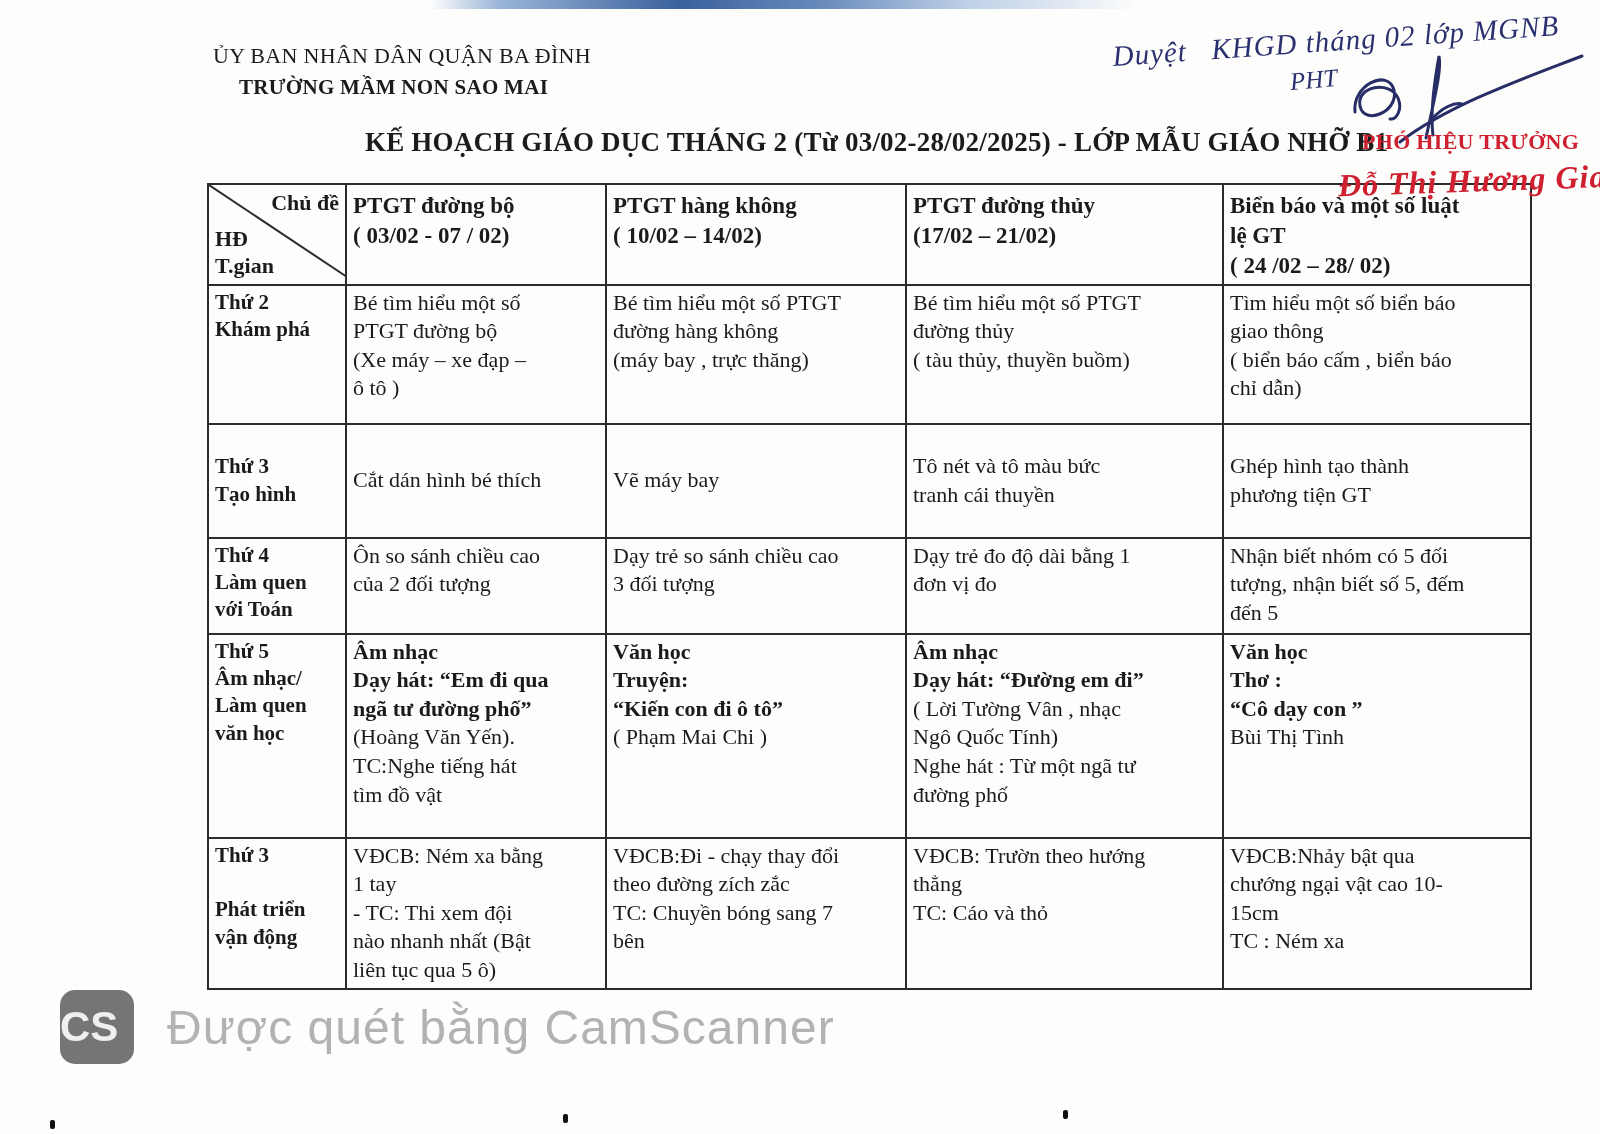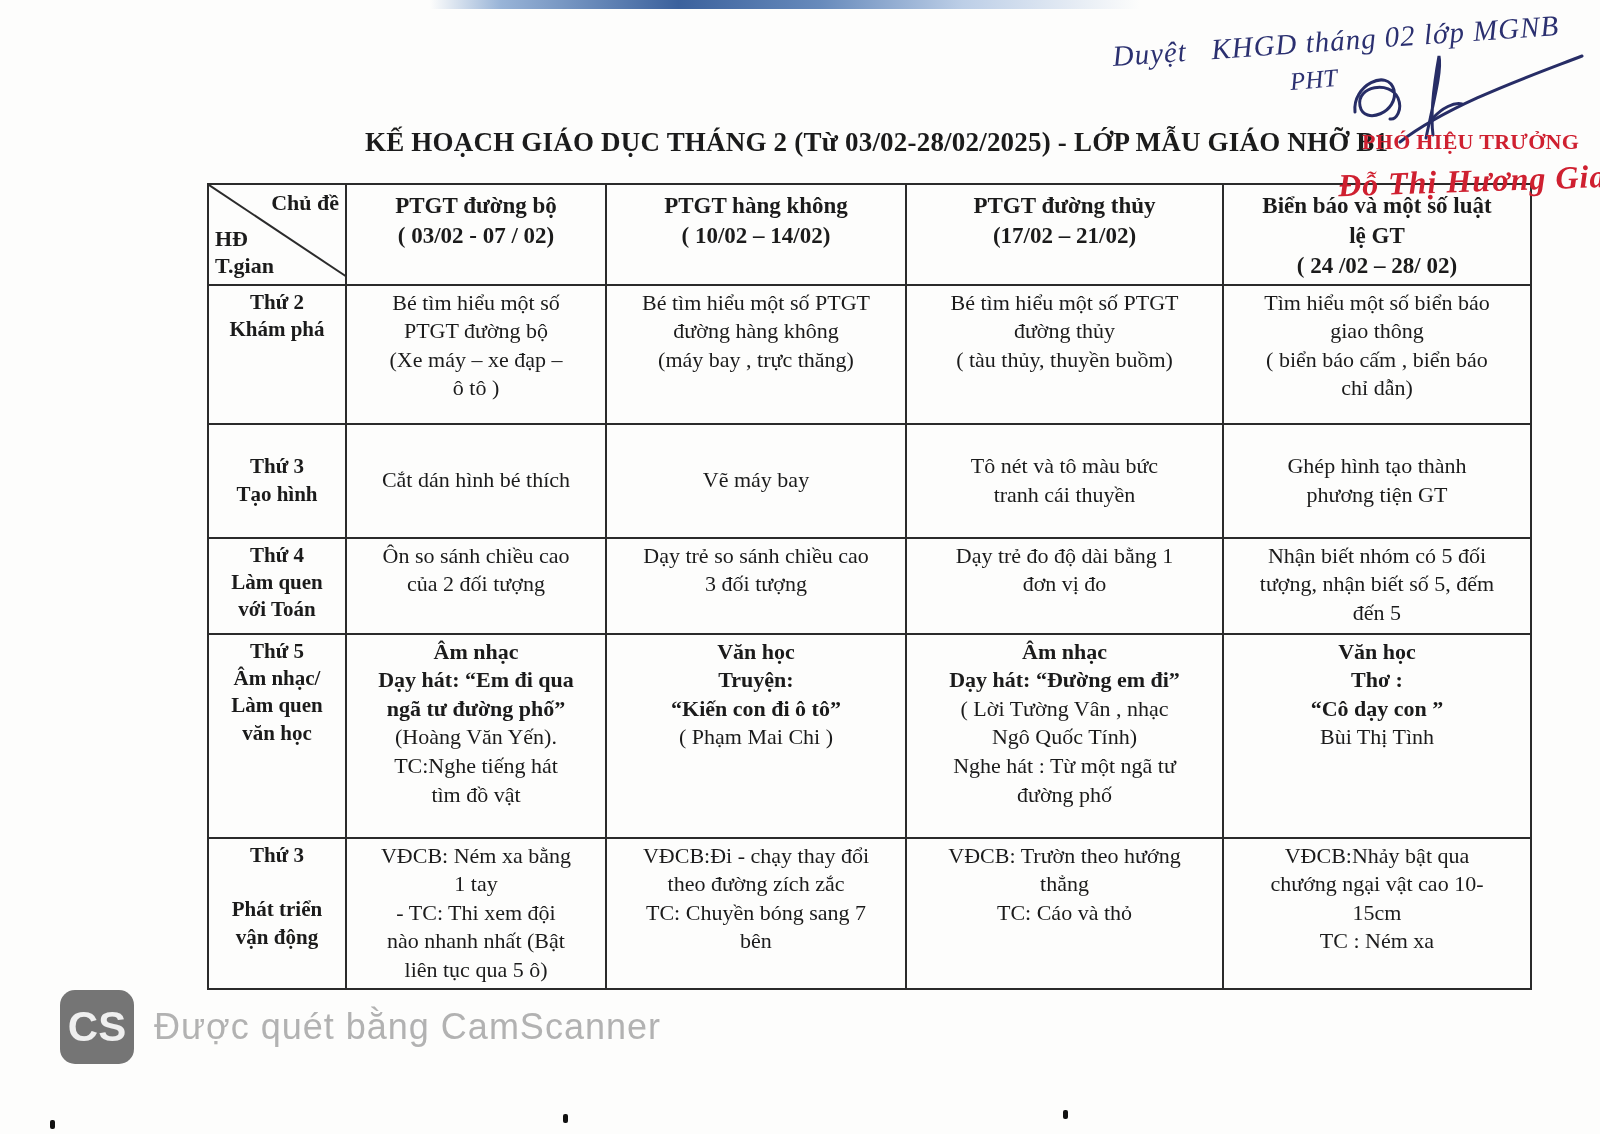--- a/index.html
+++ b/index.html
@@ -50,60 +50,64 @@
     z-index:5;
   }
   
   table.plan{
     position:absolute;left:207px;top:183px;
     border-collapse:collapse;table-layout:fixed;
     font-size:22px;line-height:1.3;
   }
   table.plan td{
     border:2px solid #2b2b2b;
-    padding:3px 6px;text-align:center;vertical-align:top;
+    padding:3px 6px;text-align:left;vertical-align:top;
     overflow:hidden;
   }
   tr.hrow td{font-weight:bold;font-size:23px;vertical-align:top;padding-top:6px;}
   tr.r2 td{vertical-align:middle;}
   td.rowlabel{font-weight:bold;font-size:21px;vertical-align:middle;}
   td .ln{min-height:1.1em;}
   td .b{font-weight:bold;}
   
   td.corner{position:relative;padding:0;}
   .c-top{position:absolute;top:4px;right:6px;font-weight:bold;font-size:22px;}
   .c-mid{position:absolute;top:40px;left:6px;font-weight:bold;font-size:22px;}
   .c-bot{position:absolute;bottom:3px;left:6px;font-weight:bold;font-size:22px;}
   .corner svg{position:absolute;left:0;top:0;}
   
   .wm{position:absolute;left:60px;top:990px;display:flex;align-items:center;z-index:8;}
   .cs-logo{
     width:74px;height:74px;border-radius:15px;
     background:rgba(78,78,78,.78);
-    display:flex;align-items:center;justify-content:center;
+    display:flex;align-items:center;
     font-family:"Liberation Sans",sans-serif;font-weight:bold;
     font-size:42px;color:#efefef;
   }
   .cs-text{
-    margin-left:20px;
+    margin-left:33px;
     font-family:"Liberation Sans",sans-serif;
-    font-size:36px;color:rgba(165,165,165,.85);letter-spacing:1px;
+    font-size:48px;color:rgba(165,165,165,.85);letter-spacing:1px;
   }
   .dot{position:absolute;width:5px;height:9px;border-radius:2px;background:#111;}
   .dot1{left:50px;top:1120px;}
   .dot2{left:563px;top:1114px;}
   .dot3{left:1063px;top:1110px;}
 </style>
 </head>
 <body>
 
 <div class="page">
 
   <div class="top-strip"></div>
 
+  <div class="org">
+    <div class="org1">ỦY BAN NHÂN DÂN QUẬN BA ĐÌNH</div>
+    <div class="org2">TRƯỜNG MẦM NON SAO MAI</div>
+  </div>
 
   <div class="hand-note">Duyệt   KHGD tháng 02 lớp MGNB</div>
   <div class="hand-pht">PHT</div>
 
   <svg class="sig" width="260" height="115" viewBox="0 0 260 115">
     <g fill="none" stroke="#272d66" stroke-width="3" stroke-linecap="round">
       <path d="M25,72 C22,45 58,28 64,50 C69,72 34,86 30,66 C26,46 60,40 68,58 C73,70 66,80 60,79"></path>
       <path d="M96,98 C104,60 112,30 109,16 C105,38 100,72 103,95"></path>
       <path d="M70,102 C120,64 195,38 252,16"></path>
       <path d="M103,78 C112,68 124,62 132,64"></path>

